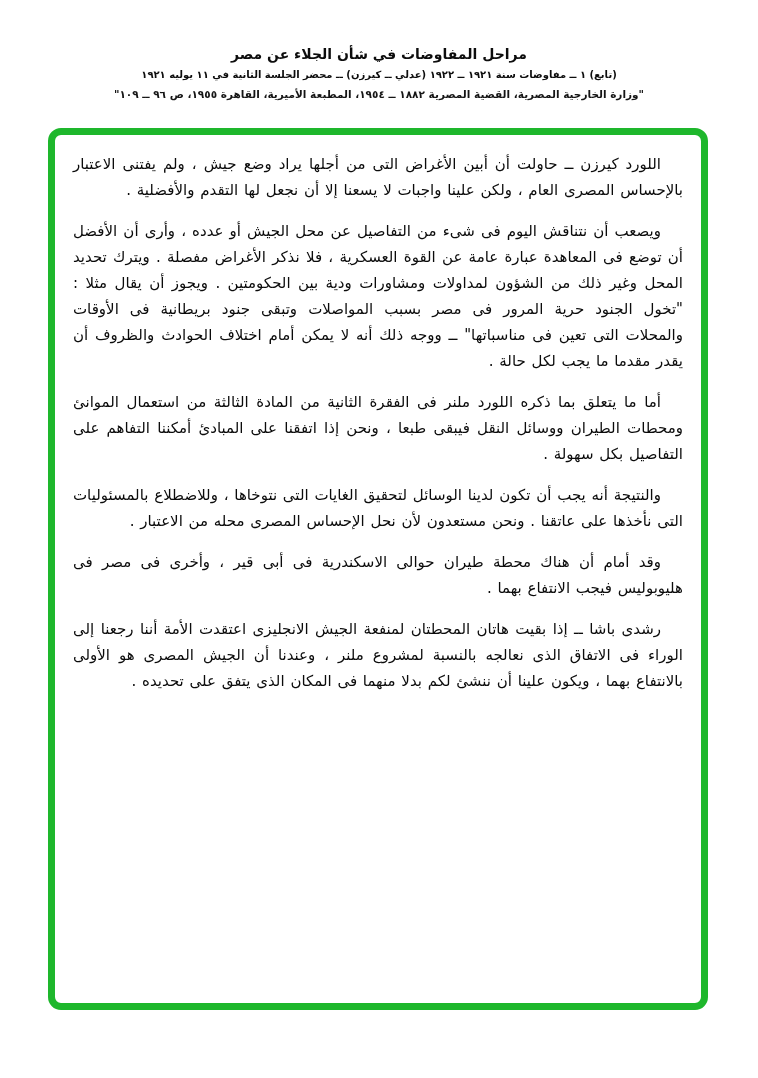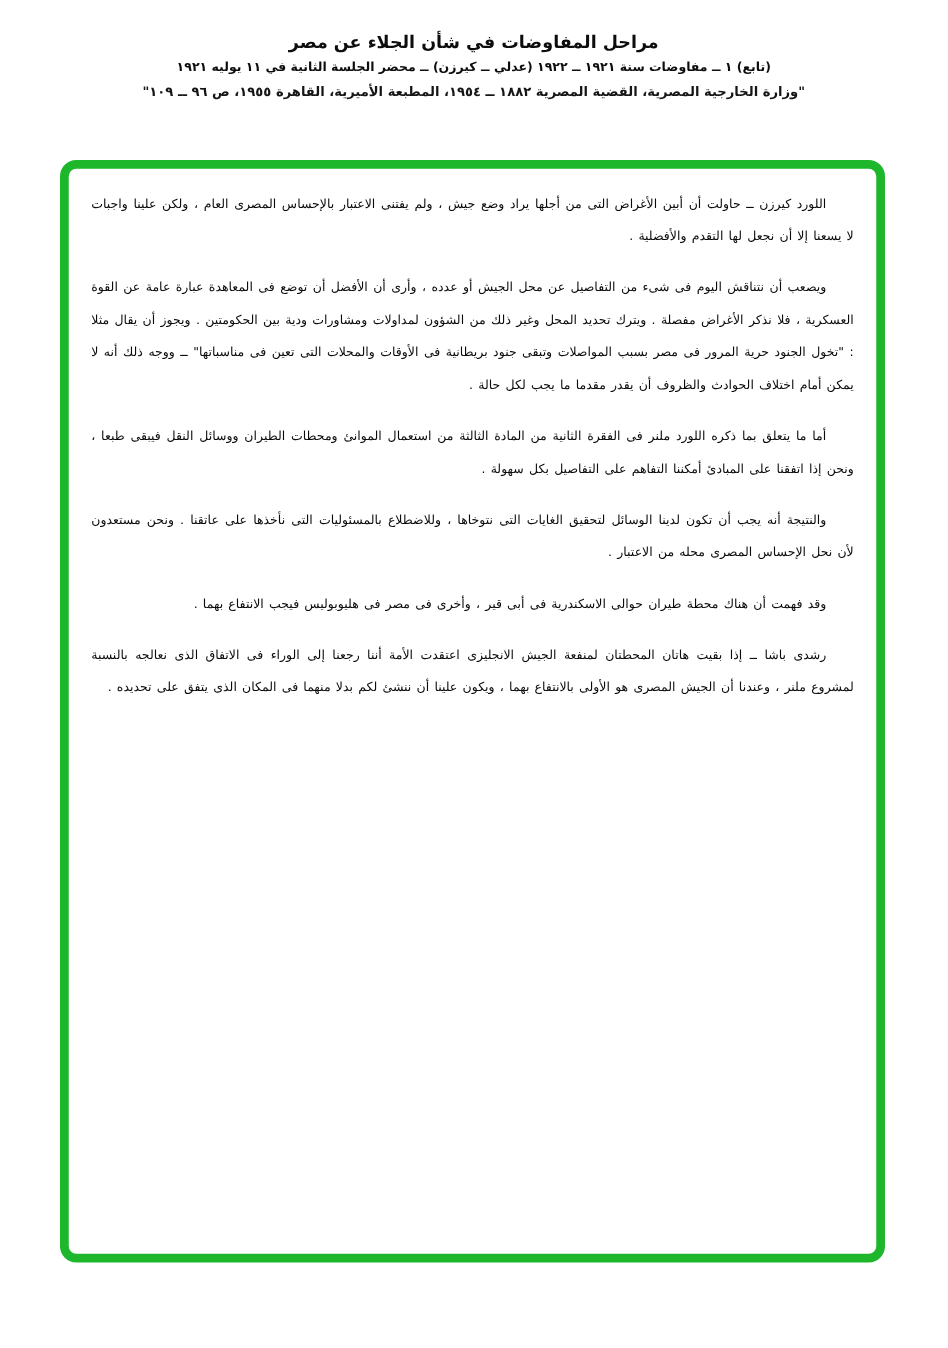--- a/index.html
+++ b/index.html
@@ -19,20 +19,21 @@
     direction: rtl;
     text-align: center;
     padding-top: 26px;
     color: #0d0d0d;
   }
   .doc-title {
     font-size: 14px;
     font-weight: bold;
     letter-spacing: 0.5px;
     margin-bottom: 7px;
+    margin-top: 20px;
   }
   .doc-subtitle {
     font-size: 10px;
     font-weight: bold;
     margin-bottom: 8px;
   }
   .doc-source {
     font-size: 10.5px;
     font-weight: bold;
     color: #151515;
@@ -45,21 +46,21 @@
     width: 660px;
     height: 882px;
     border: 7px solid #1eb72c;
     border-radius: 13px;
     padding: 16px 18px 10px 18px;
     direction: rtl;
     background: #ffffff;
   }
   .text-frame p {
     margin: 0 0 15px 0;
-    font-size: 10px;
+    font-size: 15px;
     line-height: 26px;
     color: #0b0b0b;
     text-align: justify;
     text-indent: 22px;
     word-spacing: 1px;
   }
   .text-frame p:last-child {
     margin-bottom: 0;
   }
 </style>
@@ -72,17 +73,17 @@
     <div class="doc-title">مراحل المفاوضات في شأن الجلاء عن مصر</div>
     <div class="doc-subtitle">(تابع) ١ ــ مفاوضات سنة ١٩٢١ ــ ١٩٢٢ (عدلي ــ كيرزن) ــ محضر الجلسة الثانية في ١١ يوليه ١٩٢١</div>
     <div class="doc-source">"وزارة الخارجية المصرية، القضية المصرية ١٨٨٢ ــ ١٩٥٤، المطبعة الأميرية، القاهرة ١٩٥٥، ص ٩٦ ــ ١٠٩"</div>
   </header>
 
   <div class="text-frame" style="border-color: rgb(30, 183, 44);">
     <p>اللورد كيرزن ــ حاولت أن أبين الأغراض التى من أجلها يراد وضع جيش ، ولم يفتنى الاعتبار بالإحساس المصرى العام ، ولكن علينا واجبات لا يسعنا إلا أن نجعل لها التقدم والأفضلية .</p>
     <p>ويصعب أن نتناقش اليوم فى شىء من التفاصيل عن محل الجيش أو عدده ، وأرى أن الأفضل أن توضع فى المعاهدة عبارة عامة عن القوة العسكرية ، فلا نذكر الأغراض مفصلة . ويترك تحديد المحل وغير ذلك من الشؤون لمداولات ومشاورات ودية بين الحكومتين . ويجوز أن يقال مثلا : "تخول الجنود حرية المرور فى مصر بسبب المواصلات وتبقى جنود بريطانية فى الأوقات والمحلات التى تعين فى مناسباتها" ــ ووجه ذلك أنه لا يمكن أمام اختلاف الحوادث والظروف أن يقدر مقدما ما يجب لكل حالة .</p>
     <p>أما ما يتعلق بما ذكره اللورد ملنر فى الفقرة الثانية من المادة الثالثة من استعمال الموانئ ومحطات الطيران ووسائل النقل فيبقى طبعا ، ونحن إذا اتفقنا على المبادئ أمكننا التفاهم على التفاصيل بكل سهولة .</p>
     <p>والنتيجة أنه يجب أن تكون لدينا الوسائل لتحقيق الغايات التى نتوخاها ، وللاضطلاع بالمسئوليات التى نأخذها على عاتقنا . ونحن مستعدون لأن نحل الإحساس المصرى محله من الاعتبار .</p>
-    <p>وقد فهمت أن هناك محطة طيران حوالى الاسكندرية فى أبى قير ، وأخرى فى مصر فى هليوبوليس فيجب الانتفاع بهما .</p>
+    <p>وقد أمام أن هناك محطة طيران حوالى الاسكندرية فى أبى قير ، وأخرى فى مصر فى هليوبوليس فيجب الانتفاع بهما .</p>
     <p>رشدى باشا ــ إذا بقيت هاتان المحطتان لمنفعة الجيش الانجليزى اعتقدت الأمة أننا رجعنا إلى الوراء فى الاتفاق الذى نعالجه بالنسبة لمشروع ملنر ، وعندنا أن الجيش المصرى هو الأولى بالانتفاع بهما ، ويكون علينا أن ننشئ لكم بدلا منهما فى المكان الذى يتفق على تحديده .</p>
   </div>
 
 </div>
 
 </body></html>

